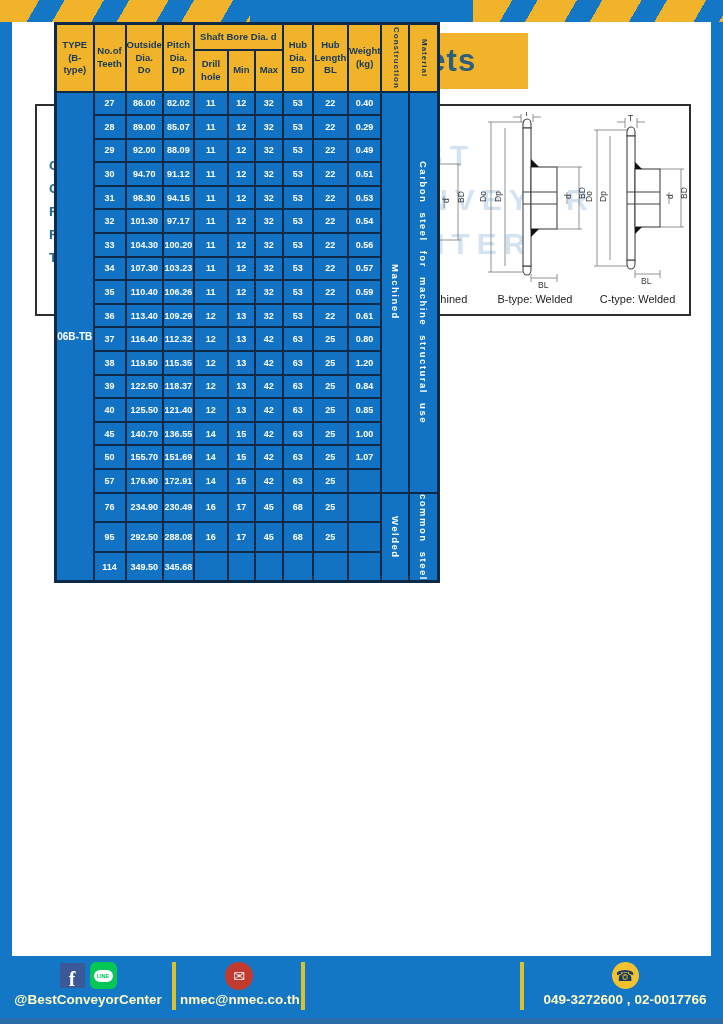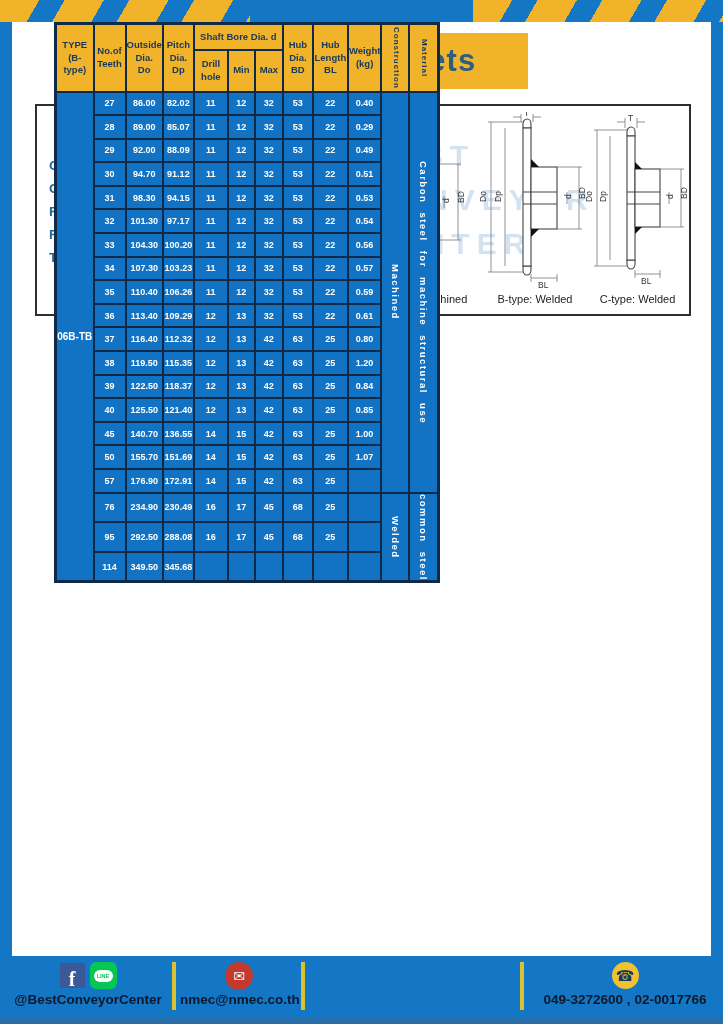--- a/index.html
+++ b/index.html
@@ -52,21 +52,21 @@
   .tA .dr { height:25px; } .tB .dr { height:23.6px; }
   .typecell { font-size:10px !important; }
   .vh div,.vtext { writing-mode:vertical-rl; margin:0 auto; }
   .vh div { font-size:8px; letter-spacing:1px; }
   .gcell .vtext { font-size:9.5px; letter-spacing:1.5px; word-spacing:5px; }
 
   
   .footer { position:absolute; left:0; top:956px; width:723px; height:68px; background:#1377c5; }
   .f-sec { position:absolute; top:3px; height:56px; text-align:center; cursor:pointer; }
   .f-icons { height:33px; display:flex; align-items:center; justify-content:center; gap:5px; }
-  .f-text { font-size:13.5px; font-weight:bold; color:#0f172a; white-space:nowrap; }
+  .f-text { font-size:13.5px; font-weight:bold; color:#fef9c3; white-space:nowrap; }
   .sep { position:absolute; top:6px; width:4px; height:48px; background:#d8c22f; }
   .fb-icon { width:25px; height:25px; background:#3b5998; color:#fff; font-weight:bold; font-size:20px;
       display:flex; align-items:flex-end; justify-content:center; font-family:"Liberation Serif",serif; line-height:0.9; }
   .line-icon { width:27px; height:27px; background:#06c755; border-radius:6px; display:flex; align-items:center; justify-content:center; }
   .line-bub { width:19px; height:12px; background:#fff; border-radius:6px; color:#06c755; font-size:5.5px; font-weight:bold;
       display:flex; align-items:center; justify-content:center; }
   .mail-icon { width:28px; height:28px; border-radius:50%; background:#c2392e; color:#fff; font-size:14px;
       display:flex; align-items:center; justify-content:center; font-family:"DejaVu Sans",sans-serif; }
   .globe-icon { width:30px; height:30px; border-radius:50%; background:#35a8e0; display:flex; align-items:center; justify-content:center; }
   .phone-icon { width:27px; height:27px; border-radius:50%; background:#f0c232; color:#173a5e; font-size:15px;

